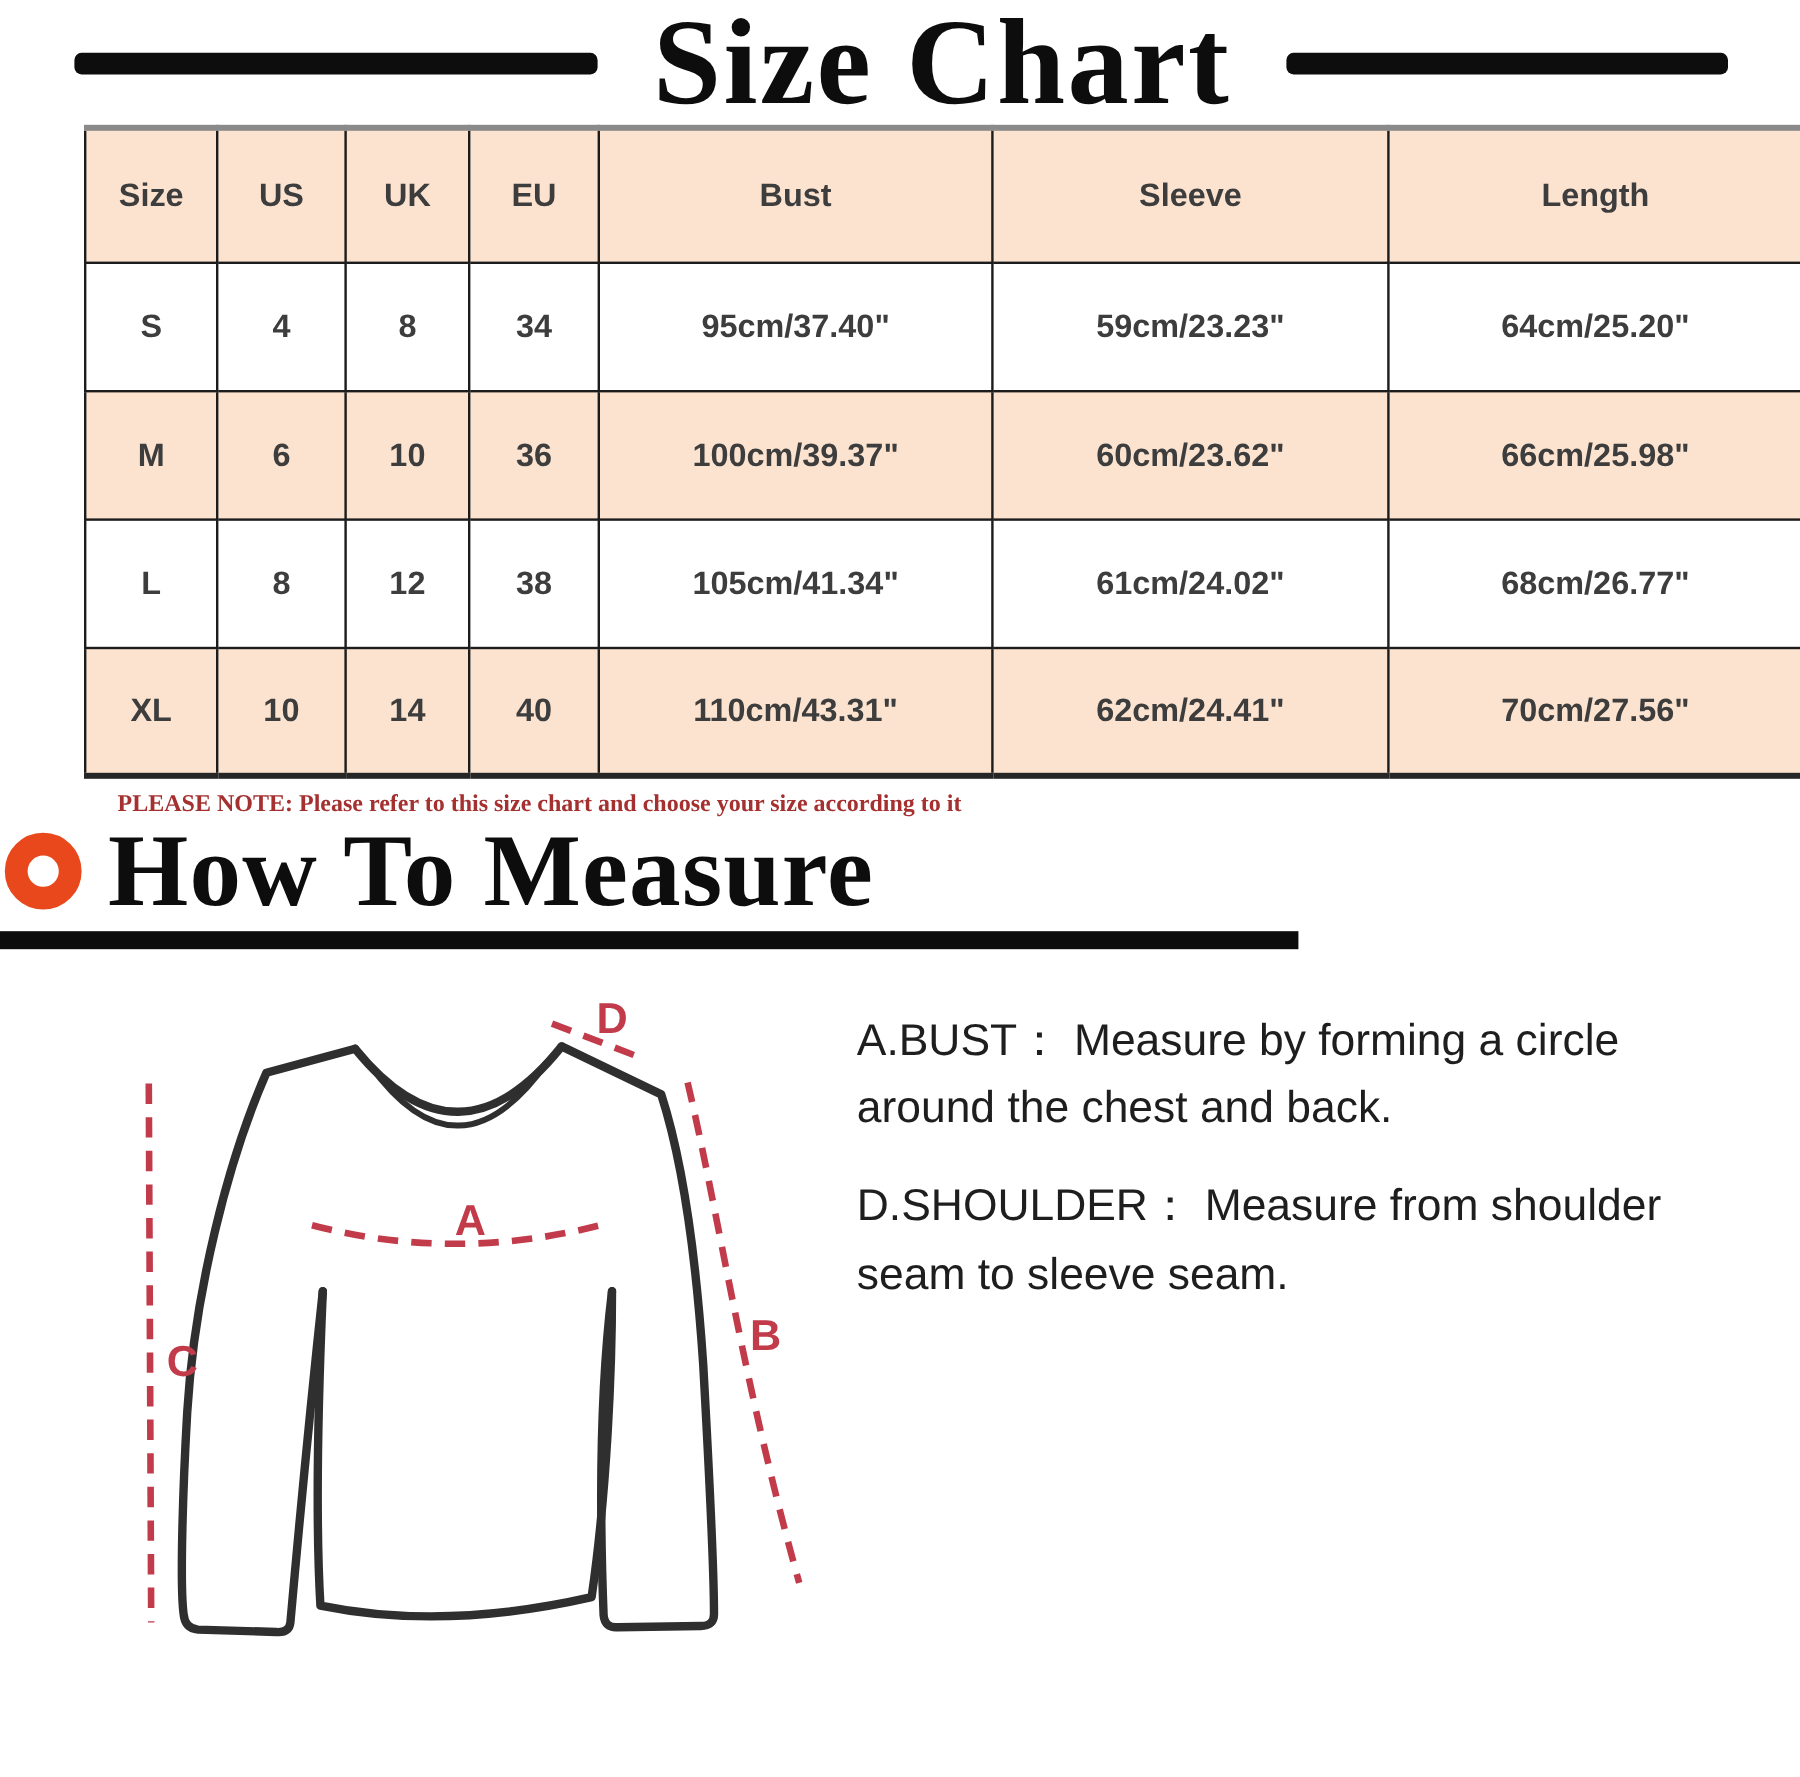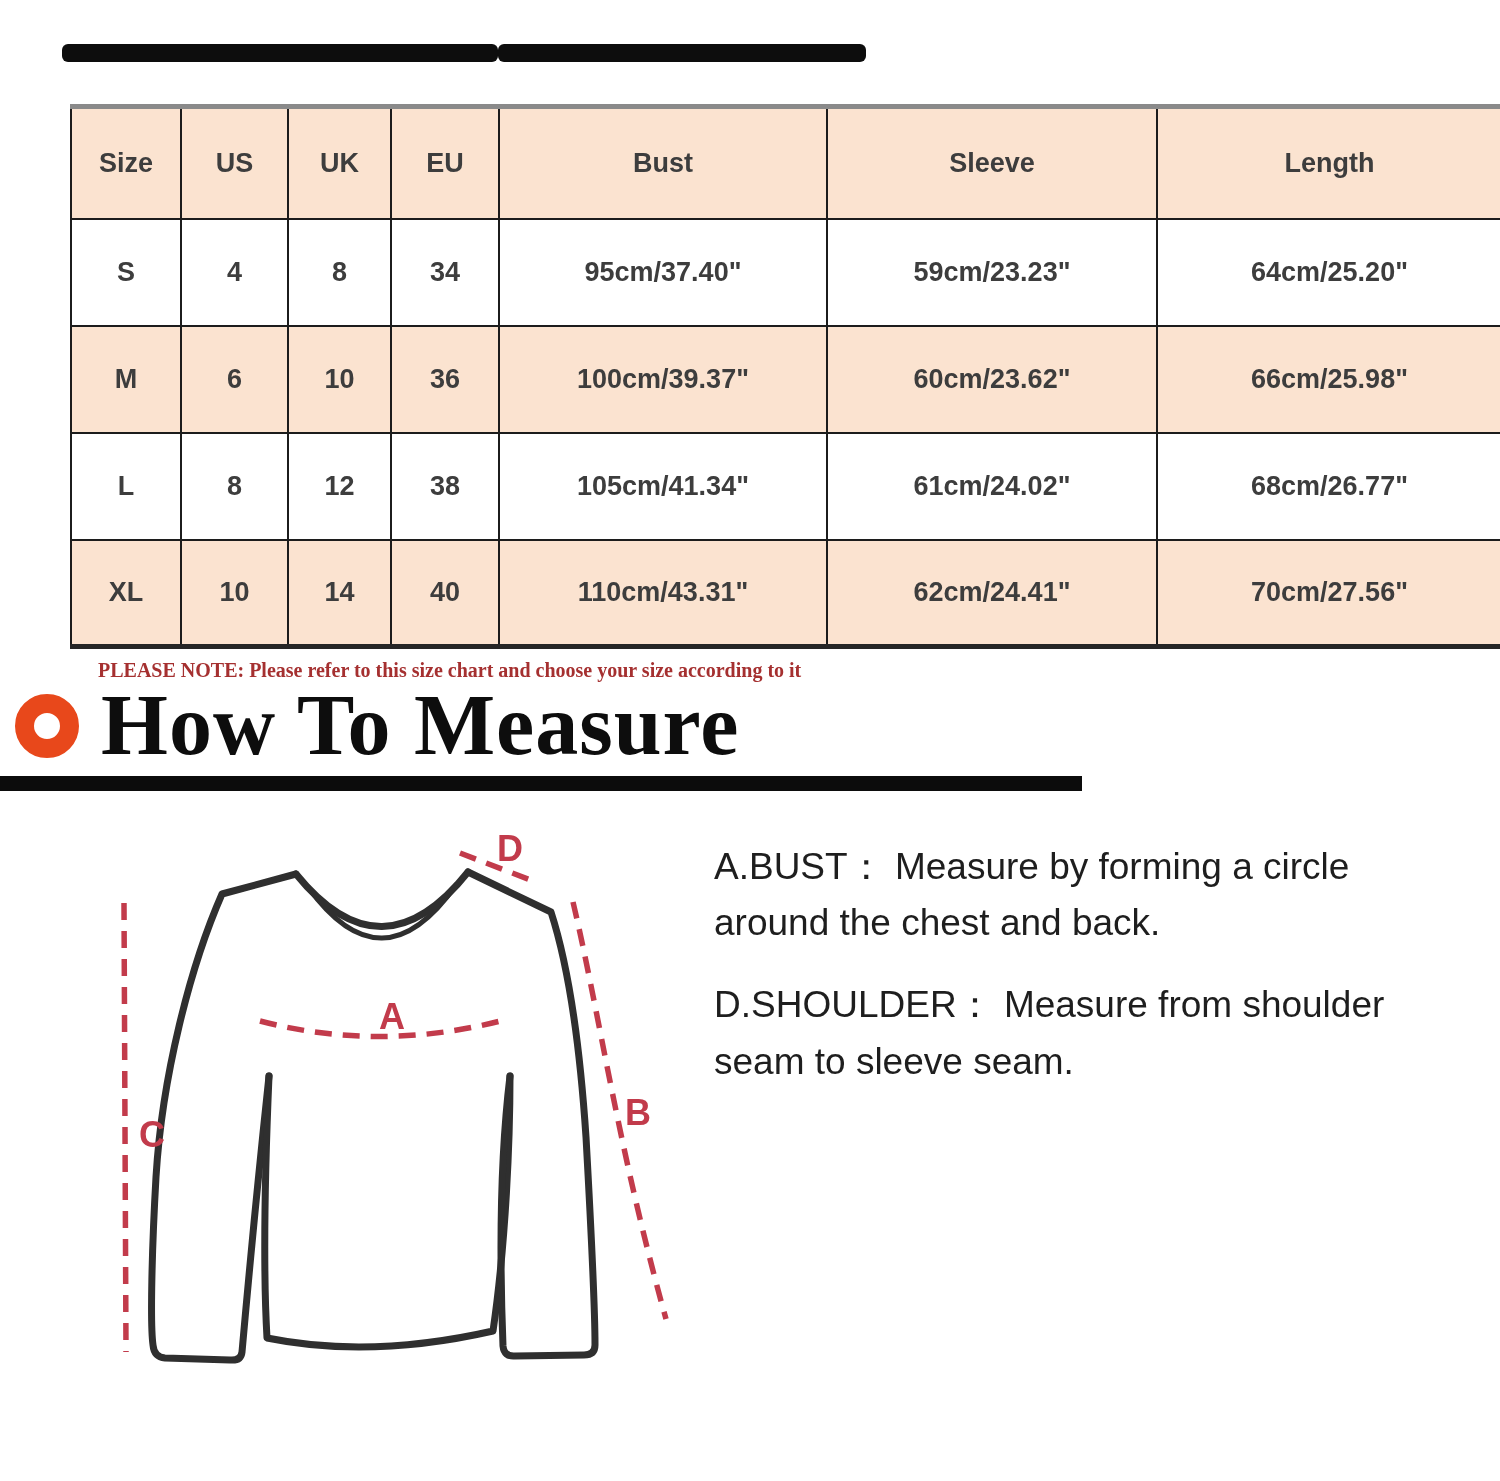--- a/index.html
+++ b/index.html
@@ -36,21 +36,21 @@
   .size-table tbody tr:last-child td{border-bottom:5px solid #262626;}
   .size-table thead th{background:var(--peach);}
   .size-table tbody tr.peach td{background:var(--peach);}
   
   .note{
     margin:10px 0 0 98px;
     font-family:Liberation Serif, serif;font-weight:bold;
     font-size:20px;letter-spacing:0px;color:var(--note-red);
   }
   
-  .measure-heading-row{display:flex;align-items:center;gap:22px;padding-left:15px;margin-top:2px;height:84px;}
+  .measure-heading-row{display:flex;align-items:center;gap:22px;padding-left:4px;margin-top:2px;height:84px;}
   .ring{
     width:64px;height:64px;border-radius:50%;
     border:19px solid var(--accent-orange);box-sizing:border-box;background:#fff;
   }
   .measure-heading{
     margin:0;font-family:"Liberation Serif",serif;font-weight:bold;
     font-size:86px;line-height:0.95;color:#0d0d0d;letter-spacing:1px;
   }
   .heading-underline{width:1082px;height:15px;background:#0c0c0c;margin-top:8px;}
   
@@ -63,20 +63,21 @@
   }
   .outline{stroke:#2f2f2f;stroke-width:7;fill:none;stroke-linecap:round;stroke-linejoin:round;}
   .redline{stroke:var(--measure-red);stroke-width:5.5;fill:none;stroke-dasharray:17 11;}
   .redlabel{fill:var(--measure-red);font-family:"Liberation Sans",sans-serif;font-weight:bold;font-size:36px;text-anchor:middle;}
 </style>
 </head>
 <body>
 
 <div class="title-row">
   <div class="title-bar left"></div>
+  <h1 class="page-title">Size Chart</h1>
   <div class="title-bar right"></div>
 </div>
 
 <table class="size-table">
   <colgroup>
     <col style="width:110px">
       <col style="width:107px">
       <col style="width:103px">
       <col style="width:108px">
     <col style="width:328px">

